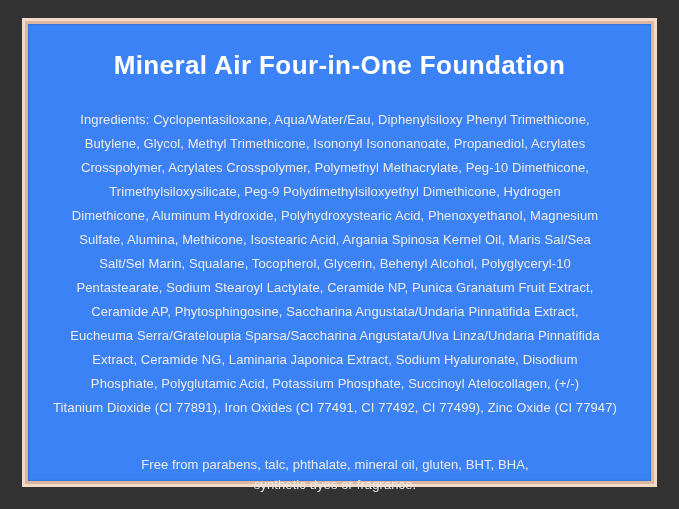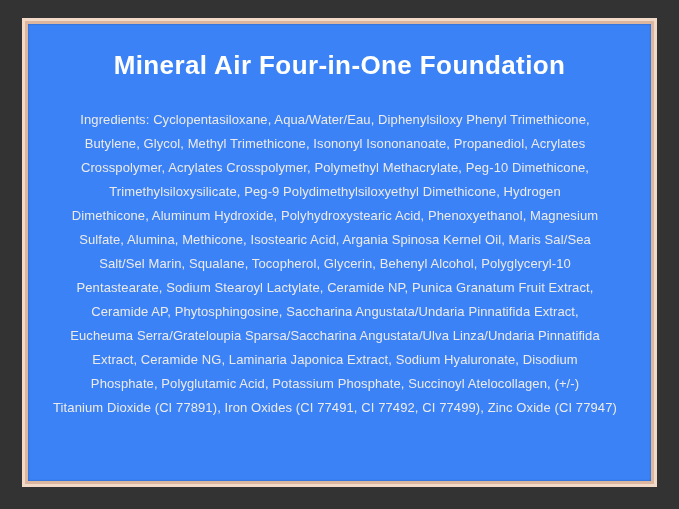--- a/index.html
+++ b/index.html
@@ -70,15 +70,17 @@
 Trimethylsiloxysilicate, Peg-9 Polydimethylsiloxyethyl Dimethicone, Hydrogen
 Dimethicone, Aluminum Hydroxide, Polyhydroxystearic Acid, Phenoxyethanol, Magnesium
 Sulfate, Alumina, Methicone, Isostearic Acid, Argania Spinosa Kernel Oil, Maris Sal/Sea
 Salt/Sel Marin, Squalane, Tocopherol, Glycerin, Behenyl Alcohol, Polyglyceryl-10
 Pentastearate, Sodium Stearoyl Lactylate, Ceramide NP, Punica Granatum Fruit Extract,
 Ceramide AP, Phytosphingosine, Saccharina Angustata/Undaria Pinnatifida Extract,
 Eucheuma Serra/Grateloupia Sparsa/Saccharina Angustata/Ulva Linza/Undaria Pinnatifida
 Extract, Ceramide NG,  Laminaria Japonica Extract, Sodium Hyaluronate, Disodium
 Phosphate, Polyglutamic Acid, Potassium Phosphate, Succinoyl Atelocollagen, (+/-)
 Titanium Dioxide (CI 77891), Iron Oxides (CI 77491, CI 77492, CI 77499), Zinc Oxide (CI 77947)</p>
+      <p class="freefrom">Free from parabens, talc, phthalate, mineral oil, gluten, BHT, BHA,
+synthetic dyes or fragrance.</p>
     </div>
   </div>
 </div>
 
 </body></html>

